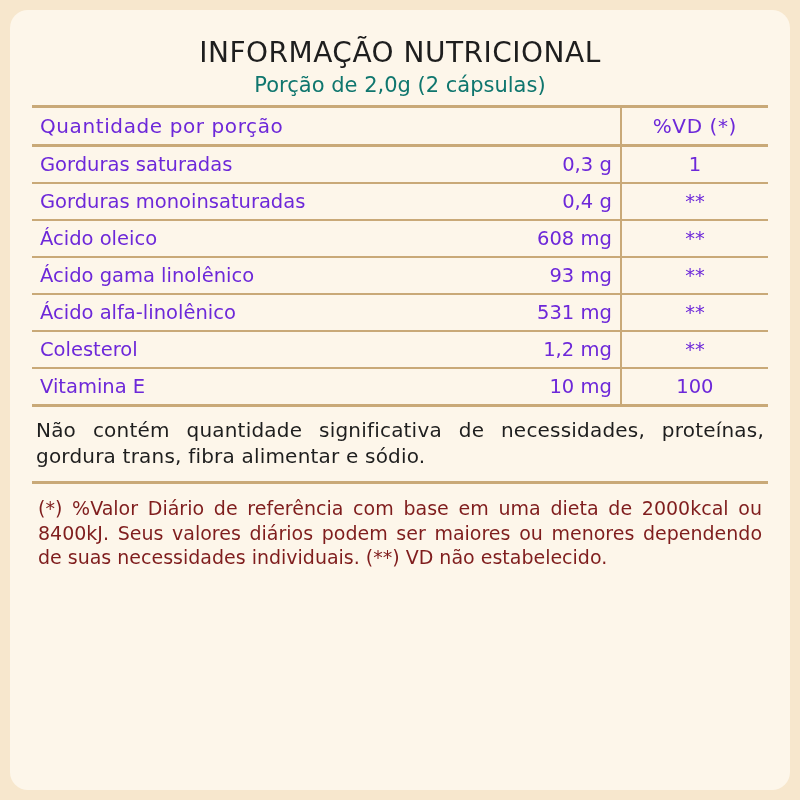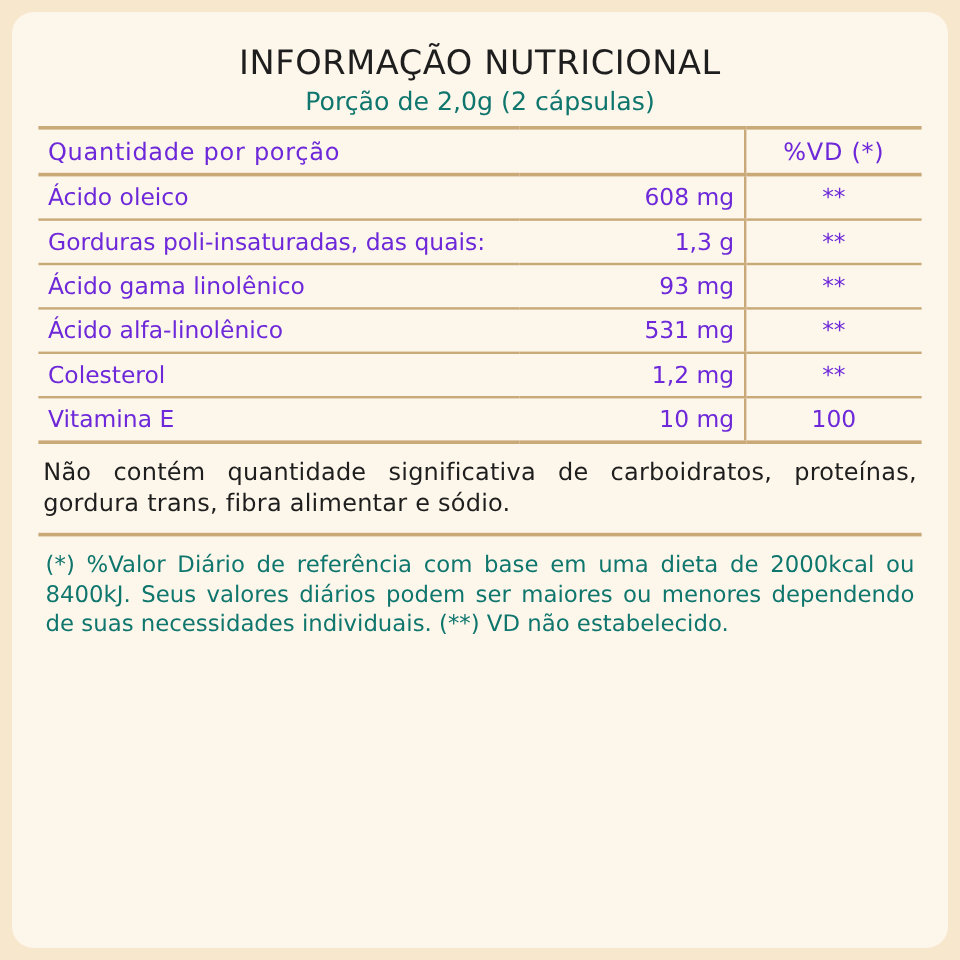--- a/index.html
+++ b/index.html
@@ -97,21 +97,21 @@
   }
   .note-wrap {
     border-bottom: 3px solid #c9a978;
     margin: 0 0 0 0;
   }
   .footer {
     font-size: 19px;
     line-height: 1.3;
     padding: 12px 6px 10px 6px;
     text-align: justify;
-    color: #0f766e;
+    color: #7f1d1d;
   }
   .sp { letter-spacing: 0.2px; }
 </style>
 </head>
 <body>
 
 <div class="panel">
   <div class="inner">
 
     <div class="title">INFORMAÇÃO NUTRICIONAL</div>
@@ -123,27 +123,32 @@
           <col class="c2">
           <col class="c3">
       </colgroup>
       <tbody>
         <tr class="head">
           <td class="head-left" colspan="2">Quantidade por porção</td>
           <td class="head-right vline">%VD (*)</td>
         </tr>
 
         <tr>
-          <td>Ácido oleico</td>
-          <td class="val">608 mg</td>
+          <td>Gorduras saturadas</td>
+          <td class="val">0,3 g</td>
+          <td class="vd vline">1</td>
+        </tr>
+        <tr>
+          <td>Gorduras monoinsaturadas</td>
+          <td class="val">0,4 g</td>
           <td class="vd vline">**</td>
         </tr>
         <tr>
-          <td>Gorduras poli-insaturadas, das quais:</td>
-          <td class="val">1,3 g</td>
+          <td>Ácido oleico</td>
+          <td class="val">608 mg</td>
           <td class="vd vline">**</td>
         </tr>
         <tr>
           <td>Ácido gama linolênico</td>
           <td class="val">93 mg</td>
           <td class="vd vline">**</td>
         </tr>
         <tr>
           <td>Ácido alfa-linolênico</td>
           <td class="val">531 mg</td>
@@ -156,18 +161,18 @@
         </tr>
         <tr class="last">
           <td>Vitamina E</td>
           <td class="val">10 mg</td>
           <td class="vd vline">100</td>
         </tr>
       </tbody>
     </table>
 
     <div class="note-wrap">
-      <div class="note sp">Não contém quantidade significativa de carboidratos, proteínas, gordura trans, fibra alimentar e sódio.</div>
+      <div class="note sp">Não contém quantidade significativa de necessidades, proteínas, gordura trans, fibra alimentar e sódio.</div>
     </div>
 
     <div class="footer">(*) %Valor Diário de referência com base em uma dieta de 2000kcal ou 8400kJ. Seus valores diários podem ser maiores ou menores dependendo de suas necessidades individuais. (**) VD não estabelecido.</div>
   </div>
 </div>
 
 </body></html>

